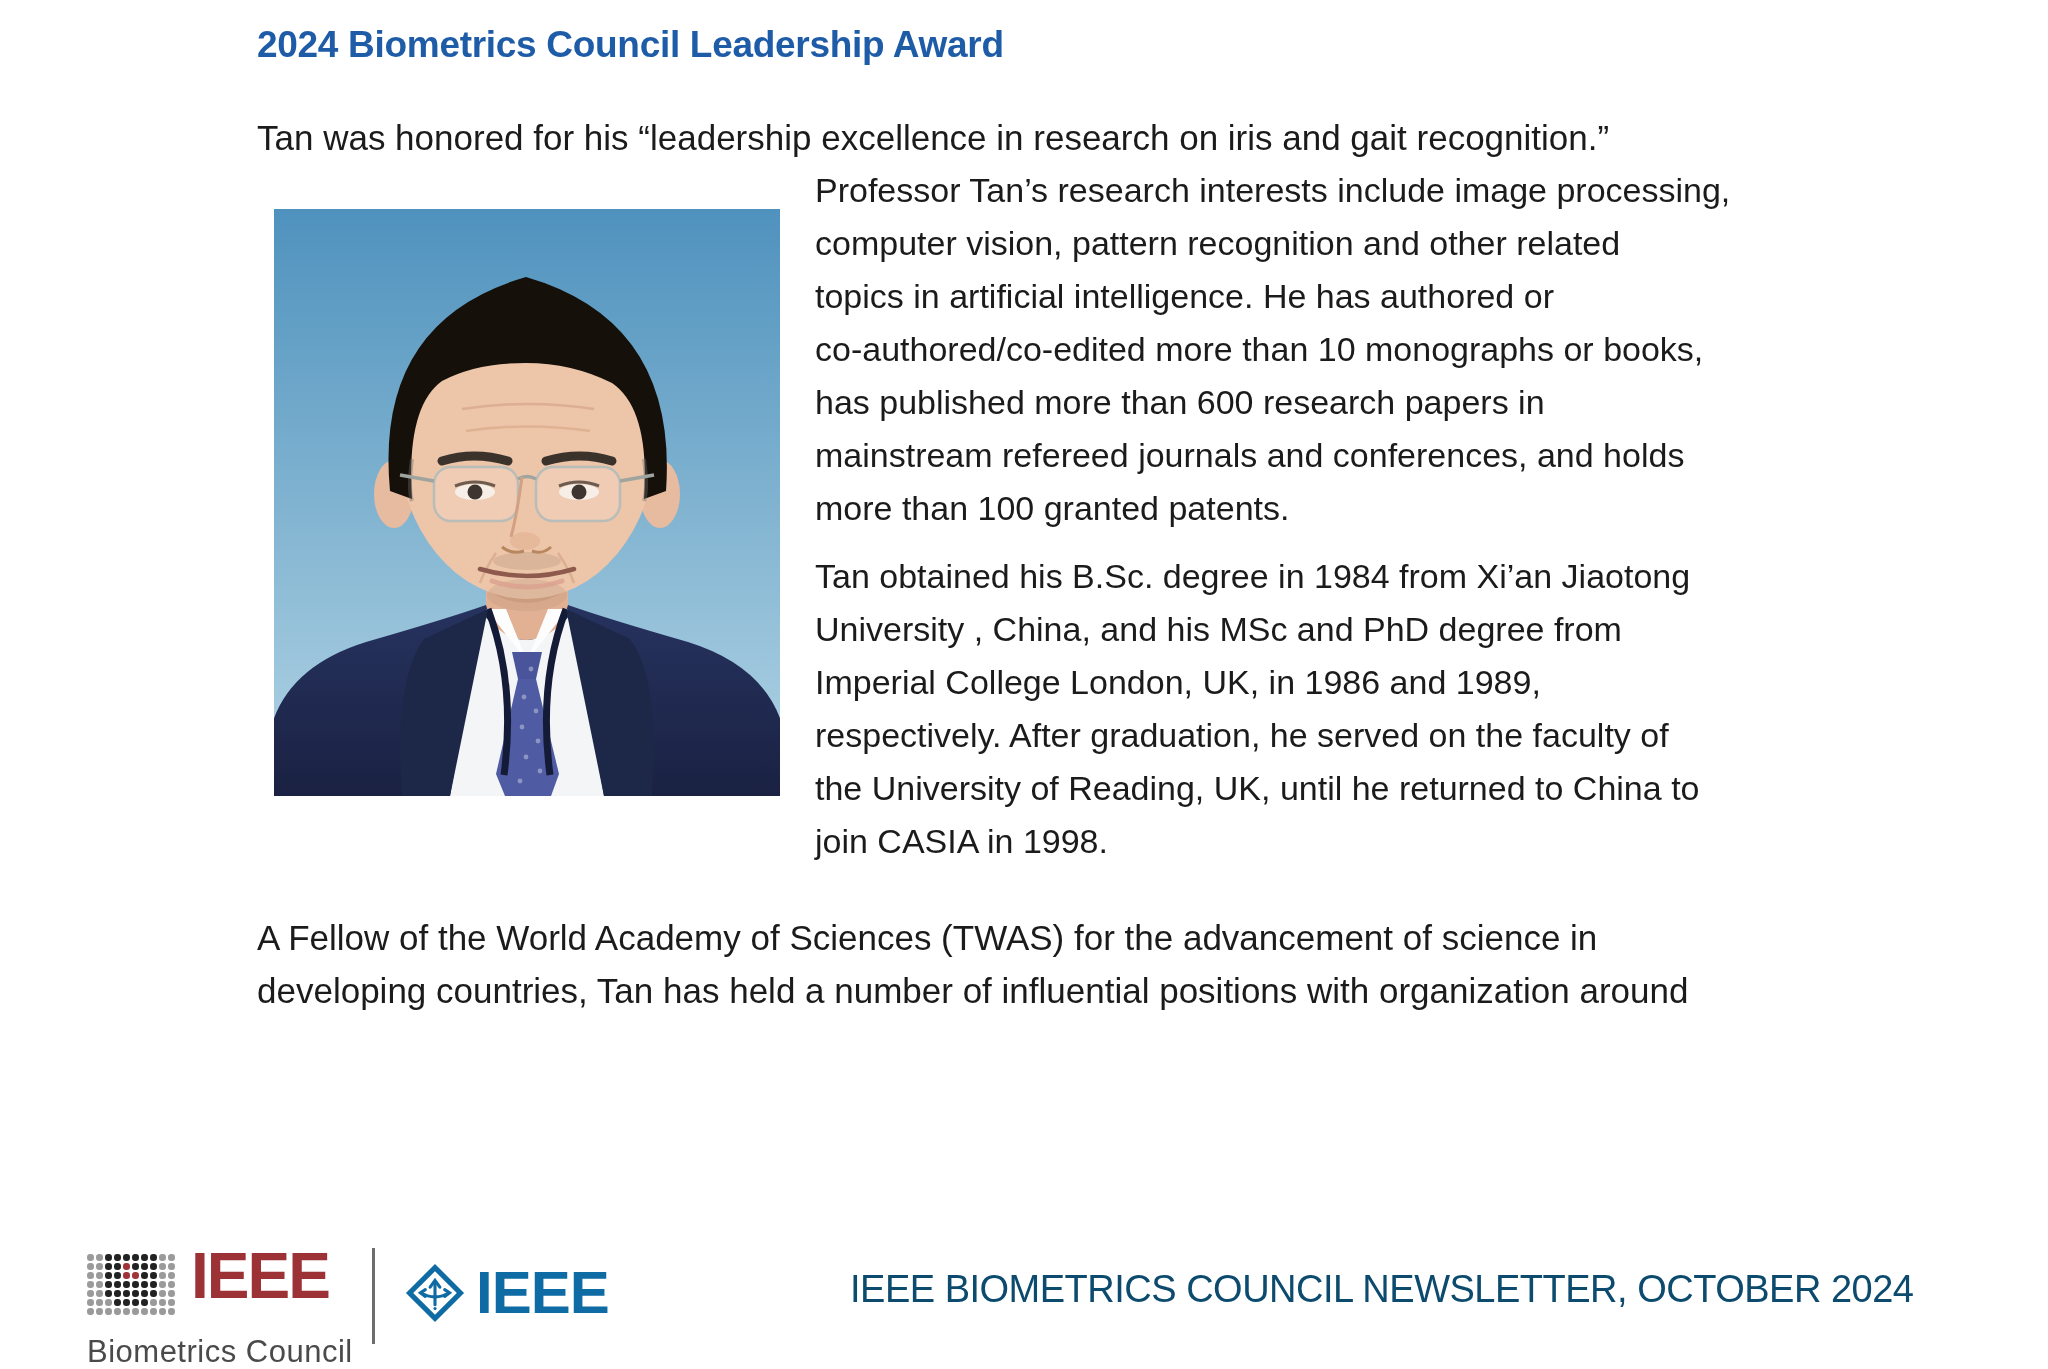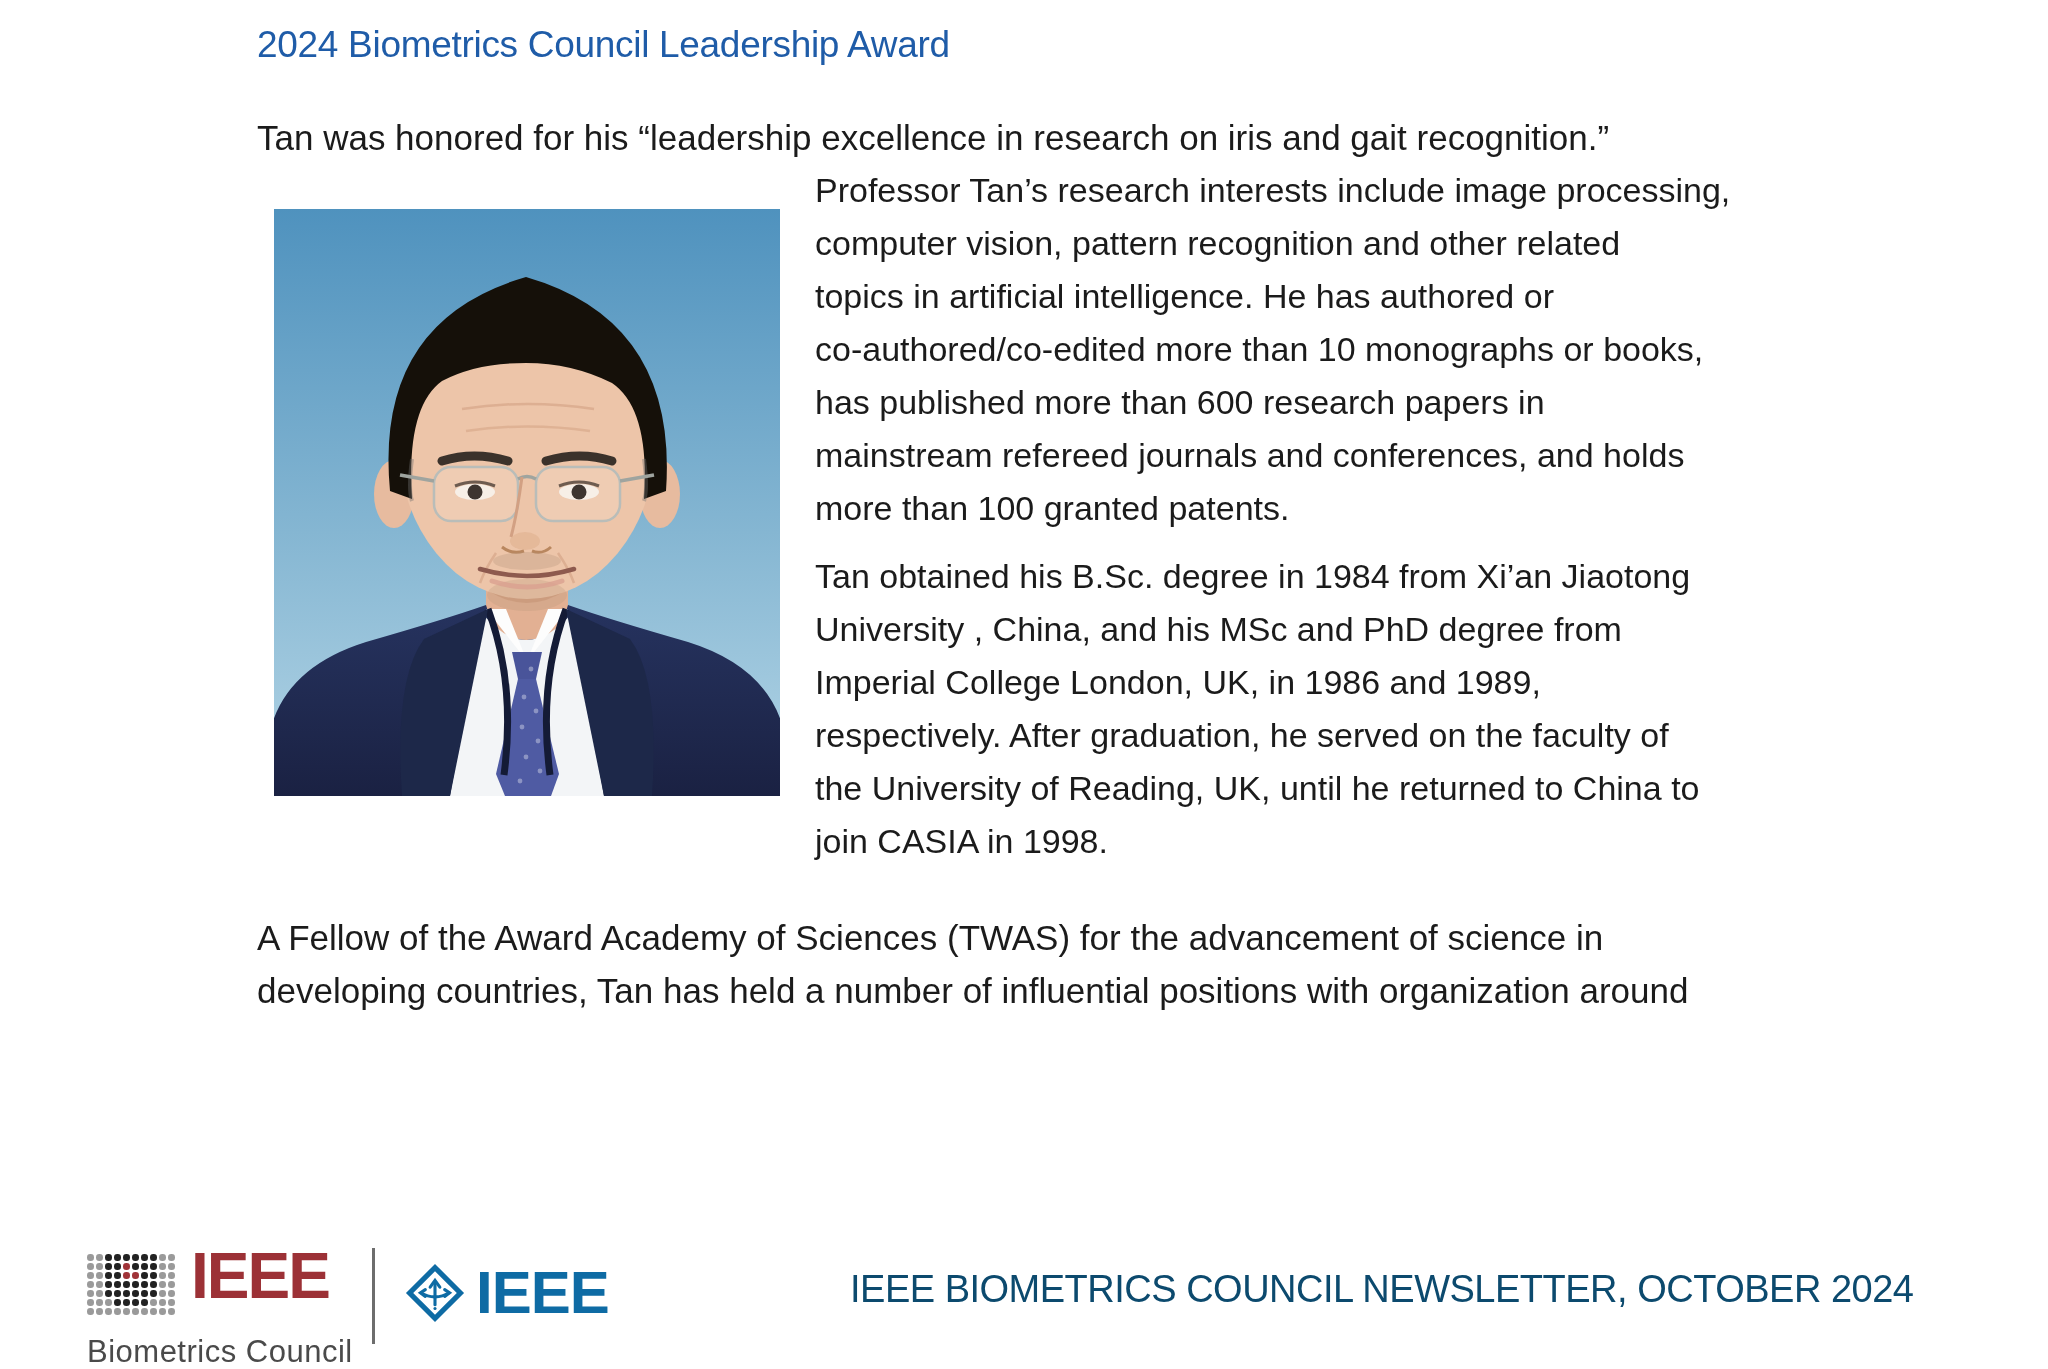--- a/index.html
+++ b/index.html
@@ -3,21 +3,21 @@
 <meta charset="utf-8">
 <style>
   html,body{margin:0;padding:0;}
   body{
     width:2048px;height:1369px;background:#ffffff;position:relative;overflow:hidden;
     font-family:"Liberation Sans", sans-serif;color:#1b1b1b;
     -webkit-font-smoothing:antialiased;
   }
   .article{position:absolute;left:257px;top:22px;width:1530px;}
   .title{
-    margin:0 0 10px 0;font-size:37px;line-height:46px;font-weight:400;
+    margin:0 0 10px 0;font-size:37px;line-height:46px;font-weight:700;
     color:var(--title-blue,#1F5CA8);letter-spacing:-0.3px;
   }
   .byline{margin:0;font-size:35px;line-height:53px;white-space:pre-line;}
   .byline .b{font-weight:700;}
   .intro{margin:43px 0 0 0;font-size:35px;line-height:53px;white-space:pre-line;}
   .media-row{display:flex;align-items:flex-start;margin-top:0;}
   .portrait-fig{flex:0 0 auto;margin:45px 35px 0 17px;width:506px;height:587px;}
   .portrait-fig svg{display:block;}
   .side-text{flex:1 1 auto;max-width:985px;}
   .side-text p{margin:0 0 15px 0;font-size:34px;line-height:53px;white-space:pre-line;}
@@ -155,21 +155,21 @@
 more than 100 granted patents.</p>
       <p>Tan obtained his B.Sc. degree in 1984 from Xi’an Jiaotong
 University , China, and his MSc and PhD degree from
 Imperial College London, UK,  in 1986 and 1989,
 respectively. After graduation, he served on the faculty of
 the University of Reading, UK, until he returned to China to
 join CASIA in 1998.</p>
     </div>
   </div>
 
-  <p class="closing">A Fellow of the Award Academy of Sciences (TWAS) for the advancement of science in
+  <p class="closing">A Fellow of the World Academy of Sciences (TWAS) for the advancement of science in
 developing countries, Tan has held a number of influential positions with organization around</p>
 </main>
 
 <footer class="footer">
   <div class="council-logo">
     <div class="council-top">
       <div class="dot-grid">
           <i style="background: rgb(154, 154, 154);"></i>
           <i style="background: rgb(154, 154, 154);"></i>
           <i style="background: rgb(34, 34, 34);"></i>

